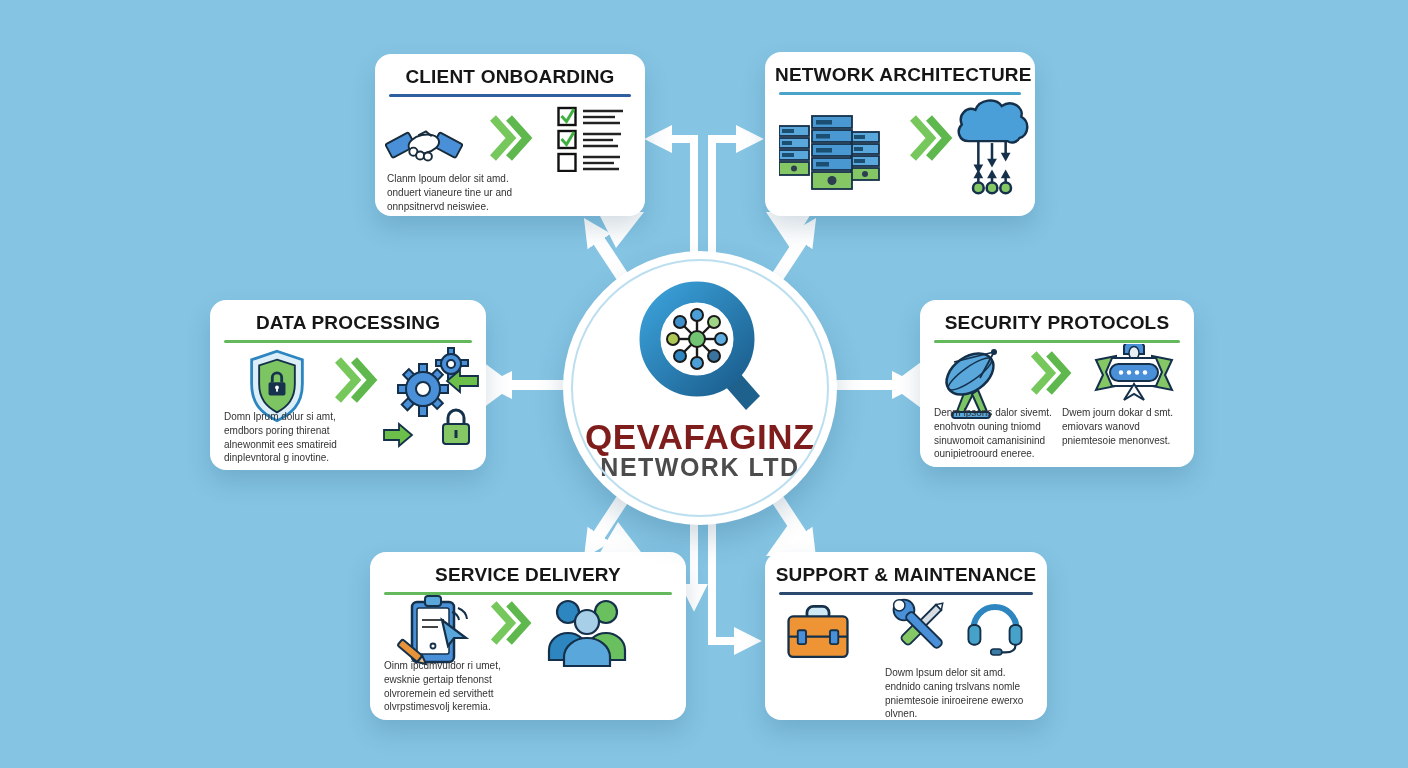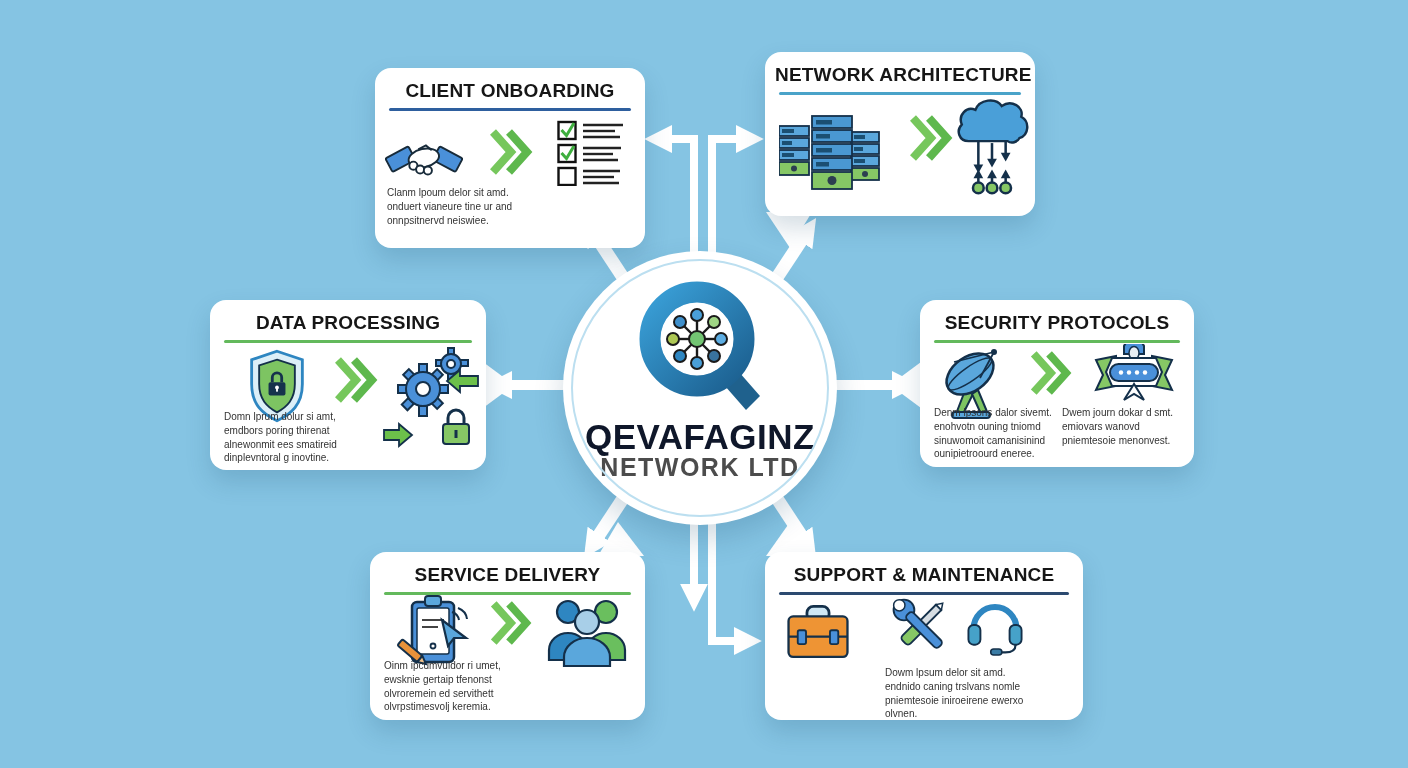--- a/index.html
+++ b/index.html
@@ -15,21 +15,21 @@
   .rule.teal{background:#4aa3c9}
   .rule.green{background:#63b95c}
   .rule.darknavy{background:#2c4a70}
   .icon{position:absolute;}
   .blurb{position:absolute;font-size:10px;line-height:1.38;color:#333;}
   
   #hub{position:absolute;z-index:2;left:563px;top:251px;width:274px;height:274px;
        background:#fff;border-radius:50%;box-shadow:0 14px 30px rgba(20,70,105,.2);}
   #hub::after{content:"";position:absolute;inset:8px;border:2px solid #bcdff0;border-radius:50%;}
   #hub .logo{position:absolute;left:62px;top:26px;}
-  .company{position:absolute;left:0;width:100%;text-align:center;color:#0f172a;}
+  .company{position:absolute;left:0;width:100%;text-align:center;color:#7f1d1d;}
   #company-name{top:166px;font-size:35px;font-weight:700;letter-spacing:.5px;}
   #company-sub{top:202px;font-size:25px;font-weight:700;color:#4c4c4c;letter-spacing:1.5px;}
 </style>
 </head>
 <body>
 
 <div id="stage">
 
   <svg id="connectors" width="1408" height="768">
     <defs>
@@ -53,21 +53,21 @@
     <path d="M568,385 L508,385" stroke="#fff" stroke-width="10" fill="none" marker-end="url(#ah)"></path>
     <path d="M832,385 L896,385" stroke="#fff" stroke-width="10" fill="none" marker-end="url(#ah)"></path>
 
     <path d="M694,253 L694,139 L668,139" stroke="#fff" stroke-width="8" fill="none" marker-end="url(#ah)"></path>
     <path d="M712,253 L712,139 L740,139" stroke="#fff" stroke-width="8" fill="none" marker-end="url(#ah)"></path>
 
     <path d="M694,523 L694,588" stroke="#fff" stroke-width="8" fill="none" marker-end="url(#ah)"></path>
     <path d="M712,523 L712,641 L738,641" stroke="#fff" stroke-width="8" fill="none" marker-end="url(#ah)"></path>
   </svg>
 
-  <div class="card" style="left:375px;top:68px;width:270px;height:180px">
+  <div class="card" style="left:375px;top:54px;width:270px;height:162px">
     <div class="card-title">CLIENT ONBOARDING</div>
     <div class="rule navy"></div>
     <svg class="icon" style="left:10px;top:62px" width="78" height="54" viewBox="0 0 80 56">
       <g transform="rotate(-28 16 30)">
           <rect x="2" y="22" width="27" height="16" rx="2" fill="#4a90d9" stroke="#182b3a" stroke-width="2"></rect>
         </g>
       <g transform="rotate(28 64 30)">
           <rect x="51" y="22" width="27" height="16" rx="2" fill="#4a90d9" stroke="#182b3a" stroke-width="2"></rect>
         </g>
       <g transform="rotate(-12 40 30)">
@@ -238,21 +238,21 @@
       <rect x="22" y="20" width="48" height="17" rx="8.5" fill="#4a90d9" stroke="#14304a" stroke-width="2"></rect>
       <circle cx="33" cy="28.5" r="2.2" fill="#fff"></circle>
         <circle cx="41" cy="28.5" r="2.2" fill="#fff"></circle>
       <circle cx="49" cy="28.5" r="2.2" fill="#fff"></circle>
         <circle cx="57" cy="28.5" r="2.2" fill="#fff"></circle>
     </svg>
     <div class="blurb" style="left:14px;top:106px;width:120px">Denm lpsons dalor sivemt. enohvotn ouning tniomd sinuwomoit camanisinind ounipietroourd eneree.</div>
     <div class="blurb" style="left:142px;top:106px;width:122px">Dwem journ dokar d smt. emiovars wanovd pniemtesoie menonvest.</div>
   </div>
 
-  <div class="card" style="left:370px;top:552px;width:275px;height:168px">
+  <div class="card" style="left:370px;top:552px;width:316px;height:168px">
     <div class="card-title">SERVICE DELIVERY</div>
     <div class="rule green"></div>
     <svg class="icon" style="left:24px;top:42px" width="84" height="80" viewBox="0 0 84 80">
       <rect x="18" y="8" width="42" height="60" rx="5" fill="#4a90d9" stroke="#14304a" stroke-width="2.5"></rect>
       <rect x="31" y="2" width="16" height="10" rx="3" fill="#5aa7dc" stroke="#14304a" stroke-width="2"></rect>
       <rect x="23" y="14" width="32" height="46" rx="2" fill="#fff" stroke="#14304a" stroke-width="1.5"></rect>
       <line x1="28" y1="26" x2="50" y2="26" stroke="#444" stroke-width="2"></line>
       <line x1="28" y1="33" x2="44" y2="33" stroke="#444" stroke-width="2"></line>
       <circle cx="39" cy="52" r="2.5" fill="none" stroke="#14304a" stroke-width="1.8"></circle>
       <g transform="rotate(40 16 58)">
@@ -270,21 +270,21 @@
       <circle cx="24" cy="20" r="11" fill="#2e86c1" stroke="#14304a" stroke-width="2.2"></circle>
       <path d="M5,68 v-10 a19,17 0 0 1 38,0 v10 z" fill="#2e86c1" stroke="#14304a" stroke-width="2.2"></path>
       <circle cx="62" cy="20" r="11" fill="#6abf5e" stroke="#14304a" stroke-width="2.2"></circle>
       <path d="M43,68 v-10 a19,17 0 0 1 38,0 v10 z" fill="#6abf5e" stroke="#14304a" stroke-width="2.2"></path>
       <circle cx="43" cy="30" r="12" fill="#a8cfe8" stroke="#14304a" stroke-width="2.2"></circle>
       <path d="M20,74 v-9 a23,19 0 0 1 46,0 v9 z" fill="#5aa7dc" stroke="#14304a" stroke-width="2.2"></path>
     </svg>
     <div class="blurb" style="left:14px;top:107px;width:128px">Oinm ipcumvuldor ri umet, ewsknie gertaip tfenonst olvroremein ed servithett olvrpstimesvolj keremia.</div>
   </div>
 
-  <div class="card" style="left:765px;top:552px;width:318px;height:168px">
+  <div class="card" style="left:765px;top:552px;width:282px;height:168px">
     <div class="card-title">SUPPORT &amp; MAINTENANCE</div>
     <div class="rule darknavy"></div>
     <svg class="icon" style="left:18px;top:50px" width="70" height="62" viewBox="0 0 76 64">
       <rect x="26" y="3" width="24" height="16" rx="7" fill="#cfe8f5" stroke="#14304a" stroke-width="3"></rect>
       <rect x="6" y="14" width="64" height="44" rx="5" fill="#ee9434" stroke="#14304a" stroke-width="2.5"></rect>
       <line x1="6" y1="36" x2="70" y2="36" stroke="#14304a" stroke-width="2.5"></line>
       <rect x="16" y="29" width="9" height="15" rx="2" fill="#4a90d9" stroke="#14304a" stroke-width="2"></rect>
       <rect x="51" y="29" width="9" height="15" rx="2" fill="#4a90d9" stroke="#14304a" stroke-width="2"></rect>
     </svg>
     <svg class="icon" style="left:118px;top:40px" width="74" height="68" viewBox="0 0 78 72">

